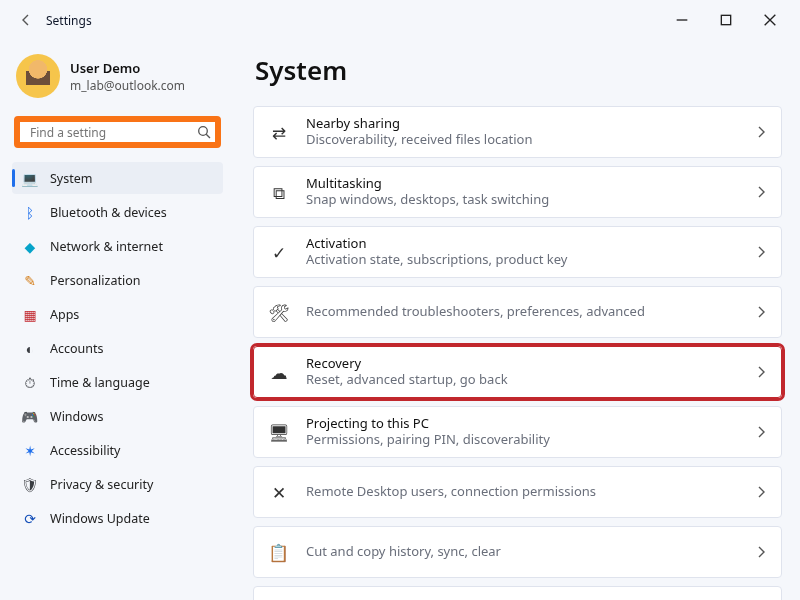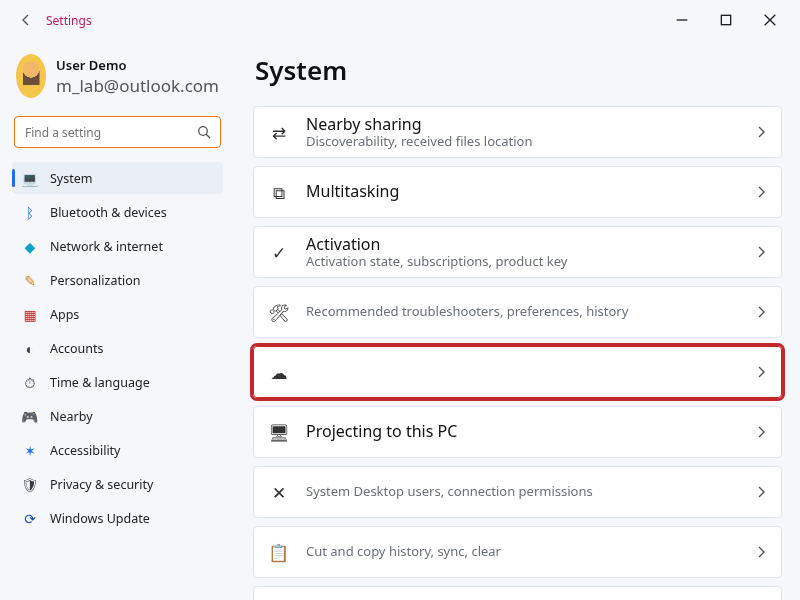--- a/index.html
+++ b/index.html
@@ -1,52 +1,52 @@
 <!DOCTYPE html>
 <html><head>
 <meta charset="utf-8">
 <style>
   * { box-sizing: border-box; margin: 0; padding: 0; font-family: "Segoe UI", system-ui, sans-serif; }
   body { background: #f5f7fb; width: 800px; height: 600px; overflow: hidden; }
 
   .titlebar { height: 40px; display: flex; align-items: center; padding: 0 8px 0 14px; }
   .titlebar .back { color: #555; cursor: default; padding: 4px; }
-  .titlebar .title { font-size: 12px; color: #be185d; margin-left: 8px; }
+  .titlebar .title { font-size: 12px; color: #0f172a; margin-left: 8px; }
   .win-controls { margin-left: auto; display: flex; gap: 0; }
   .win-controls .btn { width: 44px; height: 30px; display: flex; align-items: center; justify-content: center; color: #222; }
 
   .shell { display: flex; height: calc(600px - 40px); }
 
   
   .sidebar { width: 235px; padding: 8px 12px 0 12px; }
   .profile { display: flex; align-items: center; gap: 10px; padding: 6px 4px 18px 4px; }
   .avatar { width: 44px; height: 44px; border-radius: 50%; background: #f6c54b; position: relative; }
   .avatar::after { content: ""; position: absolute; inset: 0 0 0 0; border-radius: 50%; background: radial-gradient(circle at 50% 35%, #f1b86a 0 25%, transparent 26%), linear-gradient(#6c4e3a 0 0) center 55%/55% 14px no-repeat; }
   .profile .name { font-size: 13px; font-weight: 600; color: #111; }
-  .profile .mail { font-size: 17px; color: #555; }
+  .profile .mail { font-size: 12px; color: #555; }
 
   .search { position: relative; margin: 0 2px 14px 2px; }
-  .search input { width: 100%; height: 32px; border: 1px solid #f97316; border-radius: 4px; background: #fff; padding: 0 30px 0 10px; font-size: 12px; color: #333; outline: none; }
+  .search input { width: 100%; height: 32px; border: 6px solid #f97316; border-radius: 4px; background: #fff; padding: 0 30px 0 10px; font-size: 12px; color: #333; outline: none; }
   .search .glass { position: absolute; right: 9px; top: 8px; color: #555; }
 
   .nav { display: flex; flex-direction: column; gap: 2px; }
   .nav-item { display: flex; align-items: center; gap: 12px; height: 32px; padding: 0 10px; border-radius: 4px; font-size: 12.5px; color: #222; cursor: default; }
   .nav-item.active { background: #eaeef5; position: relative; }
   .nav-item.active::before { content: ""; position: absolute; left: 0; top: 7px; bottom: 7px; width: 3px; border-radius: 2px; background: #1f6feb; }
   .nav-item .ic { width: 16px; height: 16px; display: inline-flex; align-items: center; justify-content: center; font-size: 14px; }
 
   
   .main { flex: 1; padding: 6px 18px 0 18px; overflow-y: auto; }
   .main h1 { font-size: 26px; font-weight: 600; color: #111; margin: 6px 0 18px 2px; }
   .items { display: flex; flex-direction: column; gap: 8px; padding-bottom: 10px; }
   .card { background: #fff; border: 1px solid #dfe3ed; border-radius: 4px; height: 52px; display: flex; align-items: center; padding: 0 12px 0 14px; cursor: default; }
   .card.highlight { outline: 3px solid #c1272d; outline-offset: 0; border-color: #c1272d; }
   .card .ic { width: 22px; height: 22px; color: #333; display: inline-flex; align-items: center; justify-content: center; margin-right: 16px; font-size: 17px; }
   .card .txt { display: flex; flex-direction: column; line-height: 1.2; }
-  .card .t { font-size: 16px; color: #111; }
+  .card .t { font-size: 13px; color: #111; }
   .card .s { font-size: 13px; color: #6a6f7b; }
   .card .chev { margin-left: auto; color: #555; }
 
   
   .c-blue  { color: #1f6feb; }
   .c-teal  { color: #06a3c9; }
   .c-orange{ color: #d37a12; }
   .c-red   { color: #c1272d; }
   .c-gray  { color: #3a3d42; }
   .c-dblue { color: #144fb8; }
@@ -127,21 +127,21 @@
         <div class="nav-item">
           <span class="ic c-gray">◐</span>
           <span>Accounts</span>
         </div>
         <div class="nav-item">
           <span class="ic c-gray">⏱</span>
           <span>Time &amp; language</span>
         </div>
         <div class="nav-item">
           <span class="ic c-gray">🎮</span>
-          <span>Nearby</span>
+          <span>Windows</span>
         </div>
         <div class="nav-item">
           <span class="ic c-blue">✶</span>
           <span>Accessibility</span>
         </div>
         <div class="nav-item">
           <span class="ic c-gray">🛡</span>
           <span>Privacy &amp; security</span>
         </div>
         <div class="nav-item">
@@ -163,20 +163,21 @@
           <span class="chev">
             <svg viewBox="0 0 16 16" stroke="currentColor" fill="none" stroke-width="1.4">
               <path d="M6 3l5 5-5 5"></path>
             </svg>
           </span>
         </div>
         <div class="card">
           <span class="ic">⧉</span>
           <div class="txt">
             <div class="t">Multitasking</div>
+            <div class="s">Snap windows, desktops, task switching</div>
           </div>
           <span class="chev">
             <svg viewBox="0 0 16 16" stroke="currentColor" fill="none" stroke-width="1.4">
               <path d="M6 3l5 5-5 5"></path>
             </svg>
           </span>
         </div>
         <div class="card">
           <span class="ic">✓</span>
           <div class="txt">
@@ -185,51 +186,56 @@
           </div>
           <span class="chev">
             <svg viewBox="0 0 16 16" stroke="currentColor" fill="none" stroke-width="1.4">
               <path d="M6 3l5 5-5 5"></path>
             </svg>
           </span>
         </div>
         <div class="card">
           <span class="ic">🛠</span>
           <div class="txt">
-            <div class="s">Recommended troubleshooters, preferences, history</div>
+            <div class="s">Recommended troubleshooters, preferences, advanced</div>
           </div>
           <span class="chev">
             <svg viewBox="0 0 16 16" stroke="currentColor" fill="none" stroke-width="1.4">
               <path d="M6 3l5 5-5 5"></path>
             </svg>
           </span>
         </div>
         <div class="card highlight">
           <span class="ic">☁</span>
+          <div class="txt">
+            <div class="t">Recovery</div>
+            <div class="s">Reset, advanced startup, go back</div>
+          </div>
           <span class="chev">
             <svg viewBox="0 0 16 16" stroke="currentColor" fill="none" stroke-width="1.4">
               <path d="M6 3l5 5-5 5"></path>
             </svg>
           </span>
         </div>
         <div class="card">
           <span class="ic">🖥</span>
           <div class="txt">
             <div class="t">Projecting to this PC</div>
+            <div class="s">Permissions, pairing PIN, discoverability</div>
           </div>
           <span class="chev">
             <svg viewBox="0 0 16 16" stroke="currentColor" fill="none" stroke-width="1.4">
               <path d="M6 3l5 5-5 5"></path>
             </svg>
           </span>
         </div>
         <div class="card">
           <span class="ic">✕</span>
           <div class="txt">
-            <div class="s">System Desktop users, connection permissions</div>
+            <div class="s">Remote Desktop users, connection permissions</div>
           </div>
           <span class="chev">
             <svg viewBox="0 0 16 16" stroke="currentColor" fill="none" stroke-width="1.4">
               <path d="M6 3l5 5-5 5"></path>
             </svg>
           </span>
         </div>
         <div class="card">
           <span class="ic">📋</span>
           <div class="txt">

